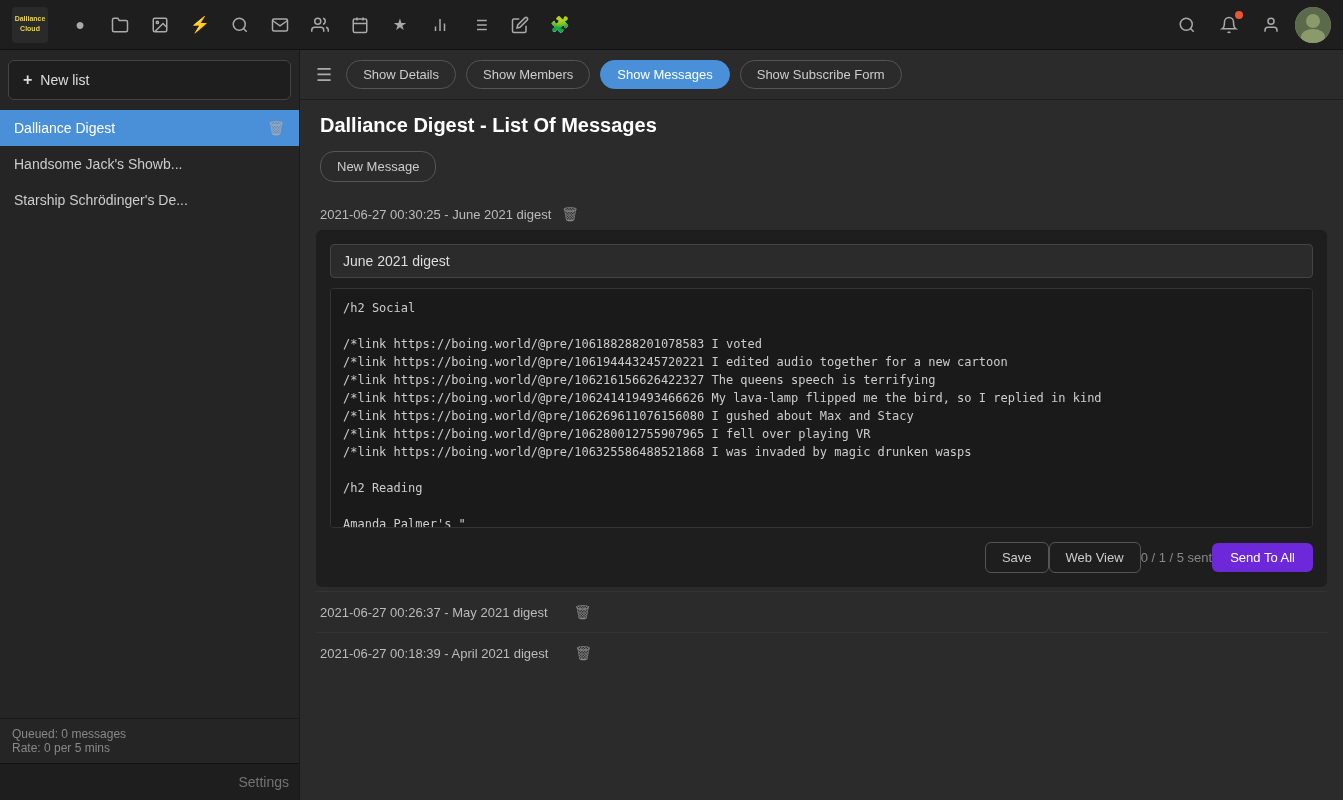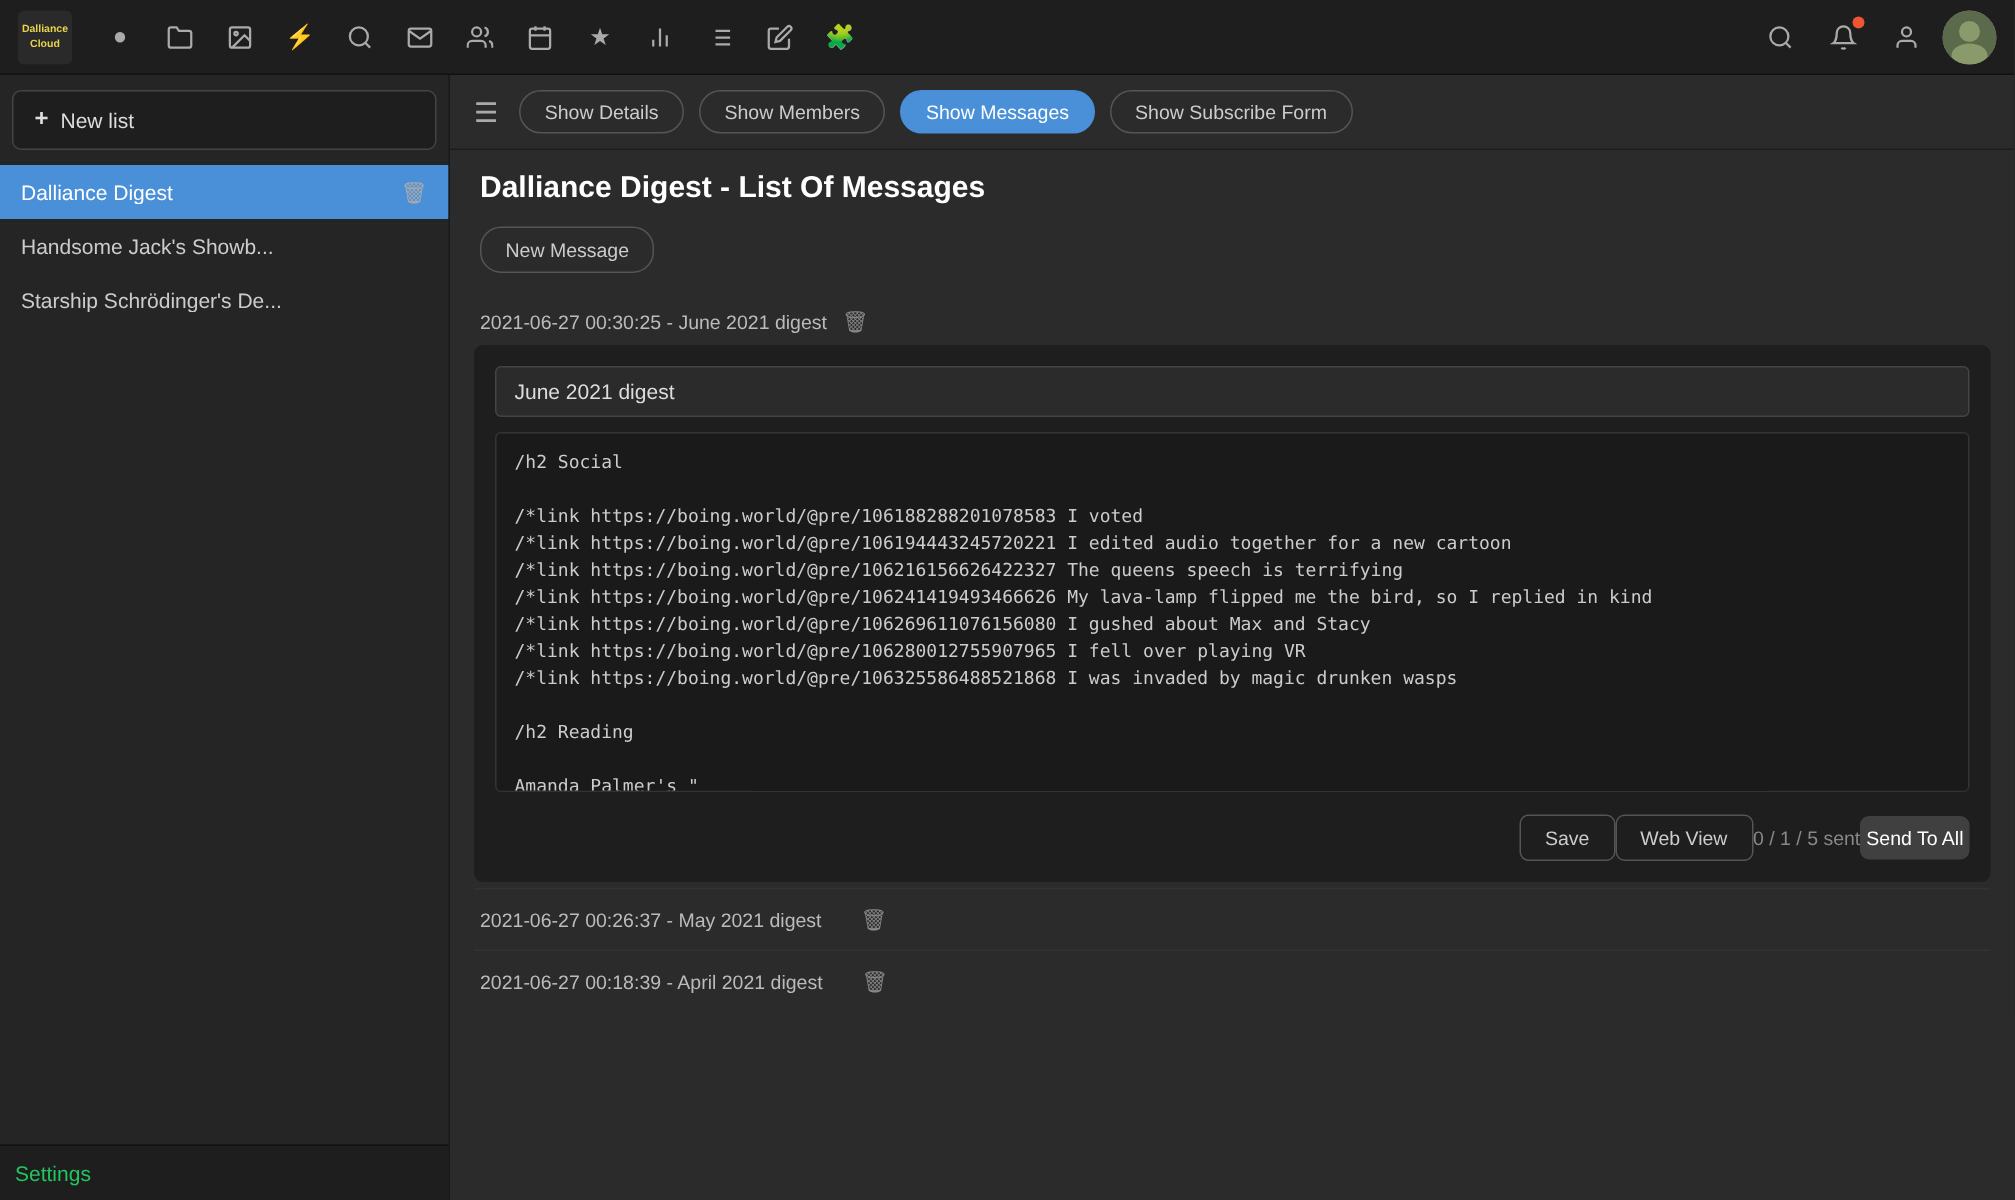--- a/index.html
+++ b/index.html
@@ -153,24 +153,24 @@
     .sidebar-footer {
       border-top: 1px solid #1a1a1a;
       padding: 8px 12px;
       font-size: 12px;
       color: #888;
     }
     .settings-btn {
       background: #1e1e1e;
       border: none;
       border-top: 1px solid #111;
-      color: #22c55e;
+      color: #737373;
       width: 100%;
       padding: 10px;
-      text-align: left;
+      text-align: right;
       cursor: pointer;
       font-size: 14px;
     }
 
     
     .content {
       flex: 1;
       display: flex;
       flex-direction: column;
       overflow: hidden;
@@ -293,25 +293,25 @@
     .msg-action-btn {
       background: transparent;
       border: 1px solid #555;
       border-radius: 6px;
       color: #ccc;
       padding: 7px 16px;
       cursor: pointer;
       font-size: 13px;
     }
     .send-to-all-btn {
-      background: #404040;
+      background: #6d28d9;
       border: none;
       border-radius: 6px;
       color: #fff;
-      padding: 7px 4px;
+      padding: 7px 18px;
       cursor: pointer;
       font-size: 13px;
     }
     .sent-count {
       color: #888;
       font-size: 13px;
     }
 
     
     .collapsed-header {
@@ -466,20 +466,24 @@
       <div class="sidebar-item">
         <span class="item-label">Handsome Jack's Showb...</span>
         <span class="delete-icon">🗑</span>
       </div>
       <div class="sidebar-item">
         <span class="item-label">Starship Schrödinger's De...</span>
         <span class="delete-icon">🗑</span>
       </div>
     </div>
 
+    <div class="sidebar-footer">
+      <div>Queued: 0 messages</div>
+      <div>Rate: 0 per 5 mins</div>
+    </div>
     <button class="settings-btn">Settings</button>
   </aside>
 
   <main class="content">
 
     <div class="content-topbar">
       <span class="menu-toggle">☰</span>
       <button class="tab-btn">Show Details</button>
       <button class="tab-btn">Show Members</button>
       <button class="tab-btn active">Show Messages</button>

